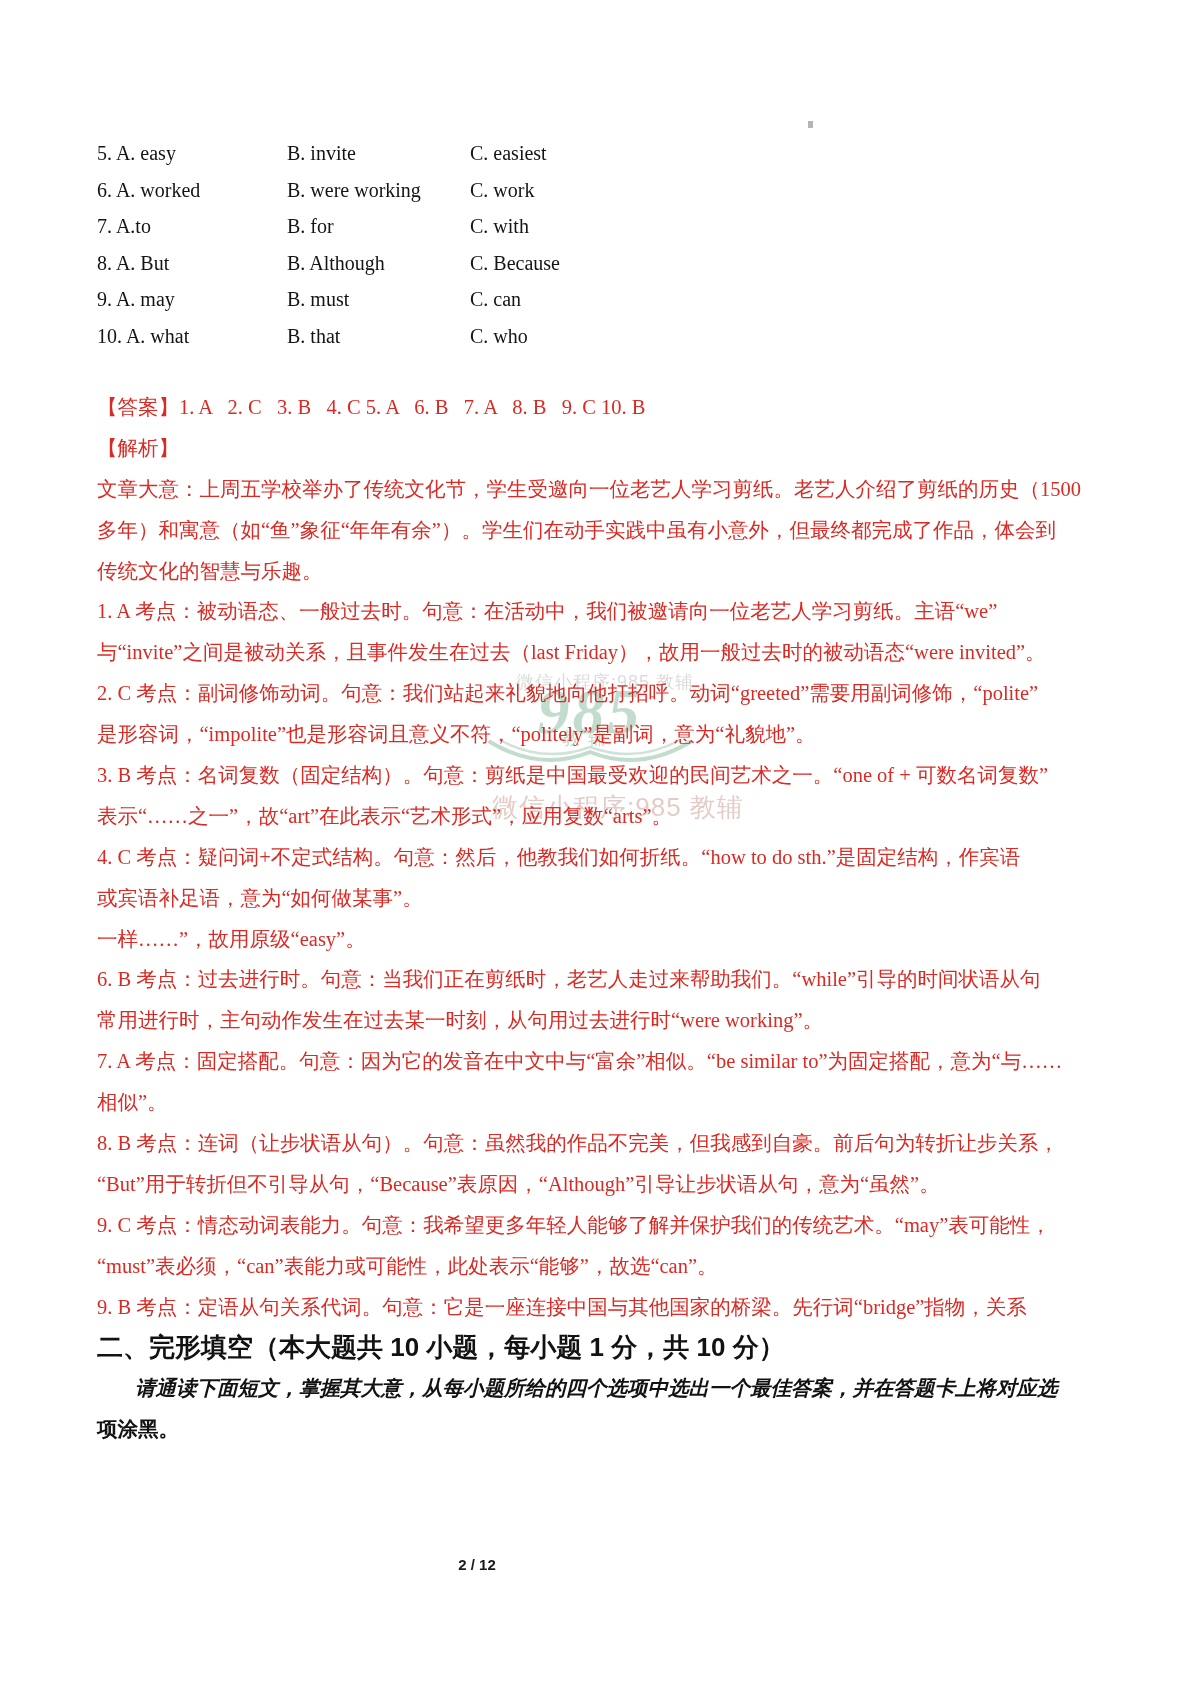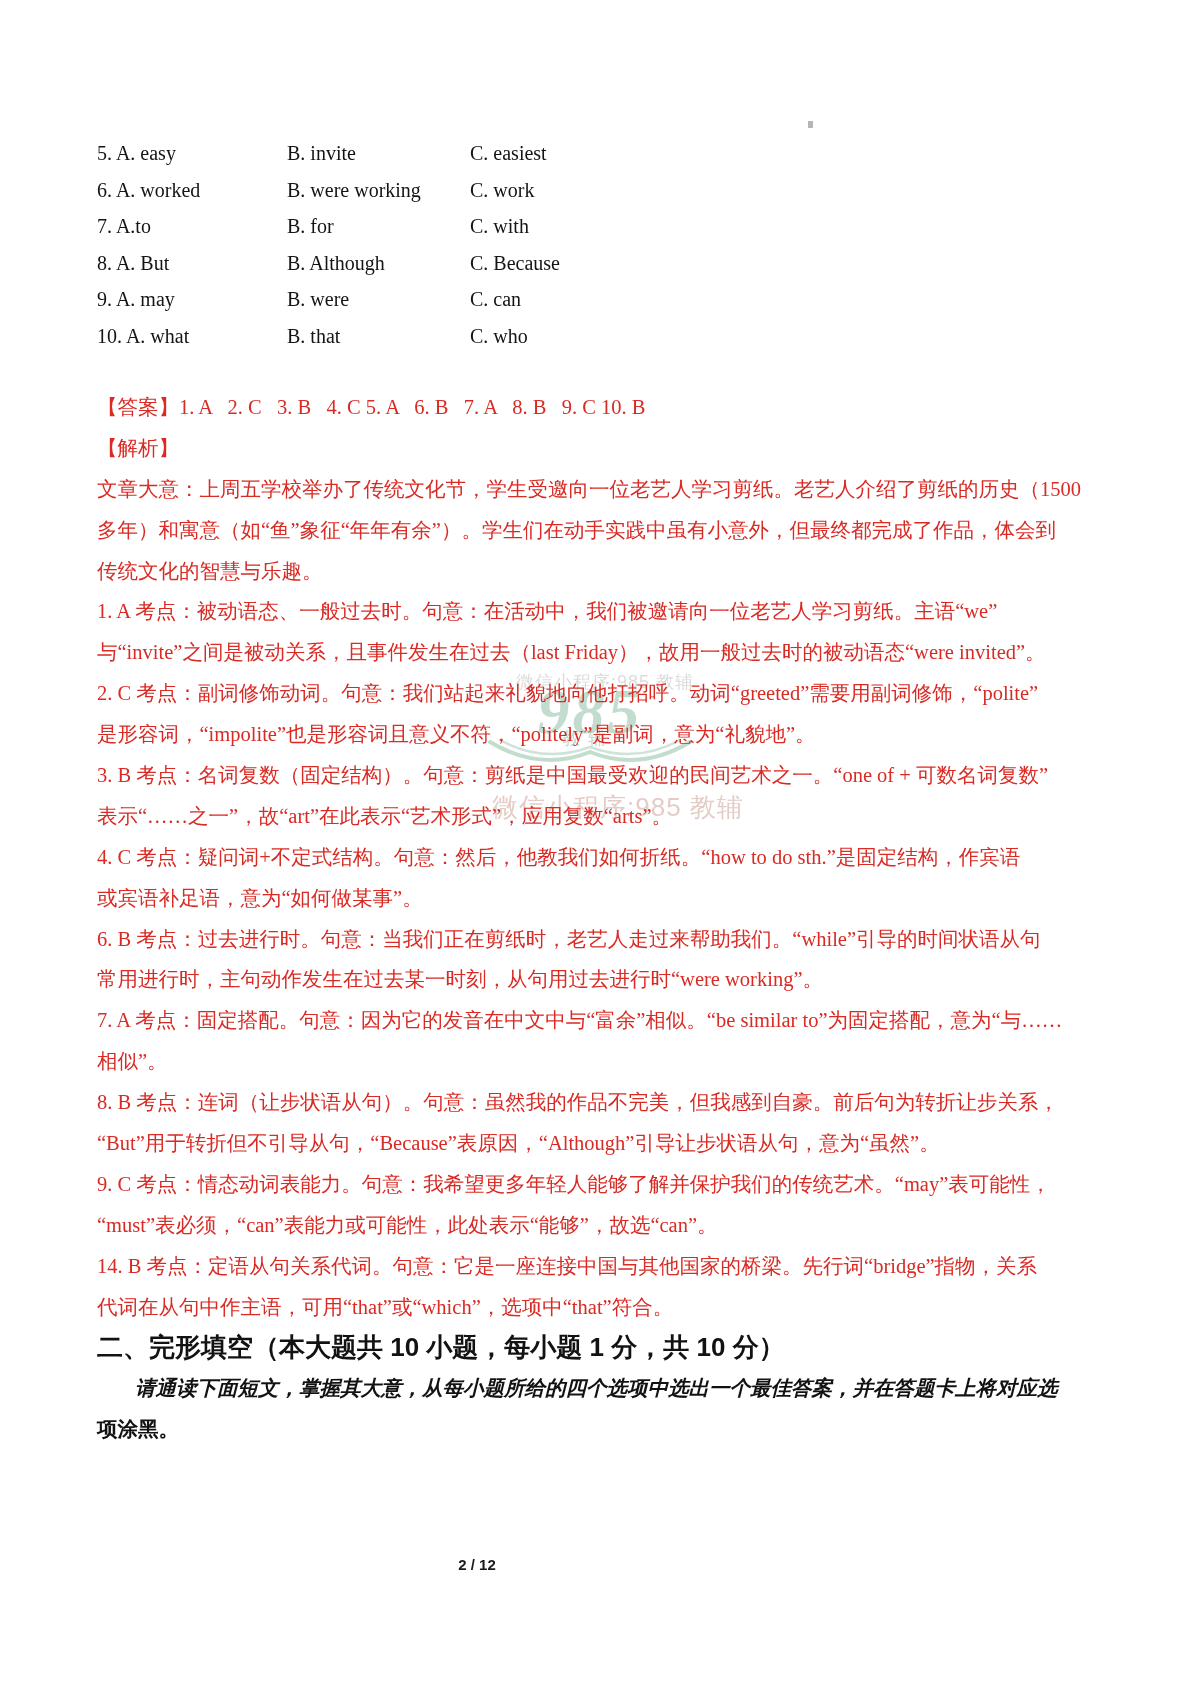--- a/index.html
+++ b/index.html
@@ -82,21 +82,21 @@
         </div>
 
         <div class="opt-row">
           <span>8. A. But</span>
           <span>B. Although</span>
           <span>C. Because</span>
         </div>
 
         <div class="opt-row">
           <span>9. A. may</span>
-          <span>B. were</span>
+          <span>B. must</span>
           <span>C. can</span>
         </div>
 
         <div class="opt-row">
           <span>10. A. what</span>
           <span>B. that</span>
           <span>C. who</span>
         </div>
 
     </div>
@@ -123,40 +123,40 @@
 
         <div class="line red">3. B 考点：名词复数（固定结构）。句意：剪纸是中国最受欢迎的民间艺术之一。“one of + 可数名词复数”</div>
 
         <div class="line red">表示“……之一”，故“art”在此表示“艺术形式”，应用复数“arts”。</div>
 
         <div class="line red">4. C 考点：疑问词+不定式结构。句意：然后，他教我们如何折纸。“how to do sth.”是固定结构，作宾语</div>
 
         <div class="line red">或宾语补足语，意为“如何做某事”。</div>
 
 
+        <div class="line red">一样……”，故用原级“easy”。</div>
 
         <div class="line red">6. B 考点：过去进行时。句意：当我们正在剪纸时，老艺人走过来帮助我们。“while”引导的时间状语从句</div>
 
         <div class="line red">常用进行时，主句动作发生在过去某一时刻，从句用过去进行时“were working”。</div>
 
         <div class="line red">7. A 考点：固定搭配。句意：因为它的发音在中文中与“富余”相似。“be similar to”为固定搭配，意为“与……</div>
 
         <div class="line red">相似”。</div>
 
         <div class="line red">8. B 考点：连词（让步状语从句）。句意：虽然我的作品不完美，但我感到自豪。前后句为转折让步关系，</div>
 
         <div class="line red">“But”用于转折但不引导从句，“Because”表原因，“Although”引导让步状语从句，意为“虽然”。</div>
 
         <div class="line red">9. C 考点：情态动词表能力。句意：我希望更多年轻人能够了解并保护我们的传统艺术。“may”表可能性，</div>
 
         <div class="line red">“must”表必须，“can”表能力或可能性，此处表示“能够”，故选“can”。</div>
 
-        <div class="line red">14. B 考点：定语从句关系代词。句意：它是一座连接中国与其他国家的桥梁。先行词“bridge”指物，关系</div>
+        <div class="line red">9. B 考点：定语从句关系代词。句意：它是一座连接中国与其他国家的桥梁。先行词“bridge”指物，关系</div>
 
-        <div class="line red">代词在从句中作主语，可用“that”或“which”，选项中“that”符合。</div>
 
       <div class="line blk-head">二、完形填空（本大题共 10 小题，每小题 1 分，共 10 分）</div>
       <div class="line blk-body indent1">请通读下面短文，掌握其大意，从每小题所给的四个选项中选出一个最佳答案，并在答题卡上将对应选</div>
       <div class="line blk-body">项涂黑。</div>
     </div>
 
   </div>
 
   <div class="pagenum">2 / 12</div>
 </div>

